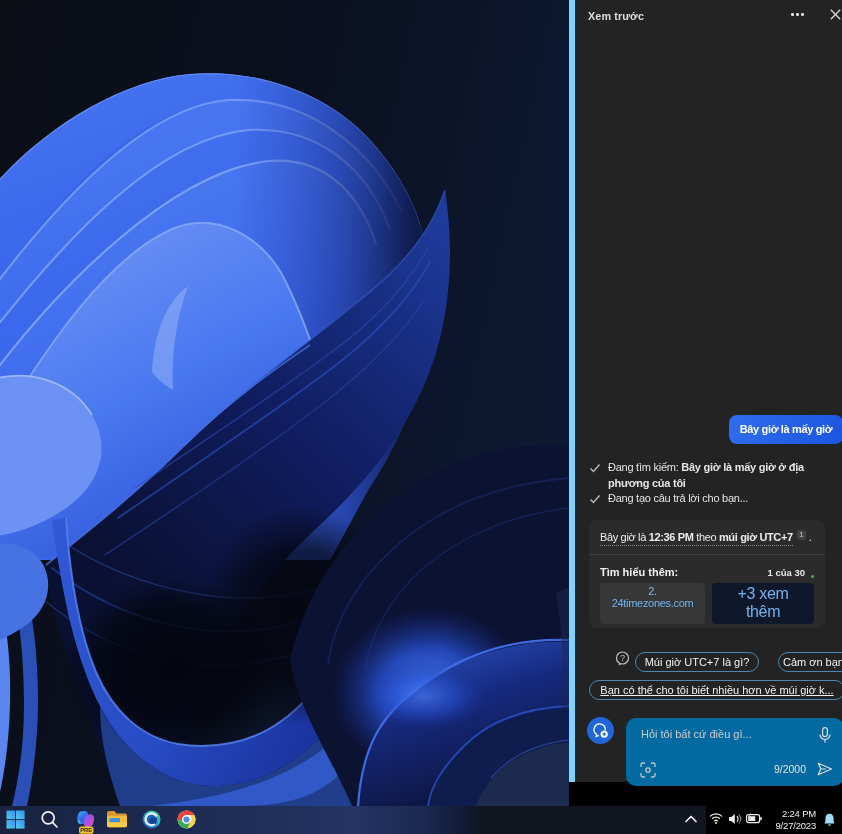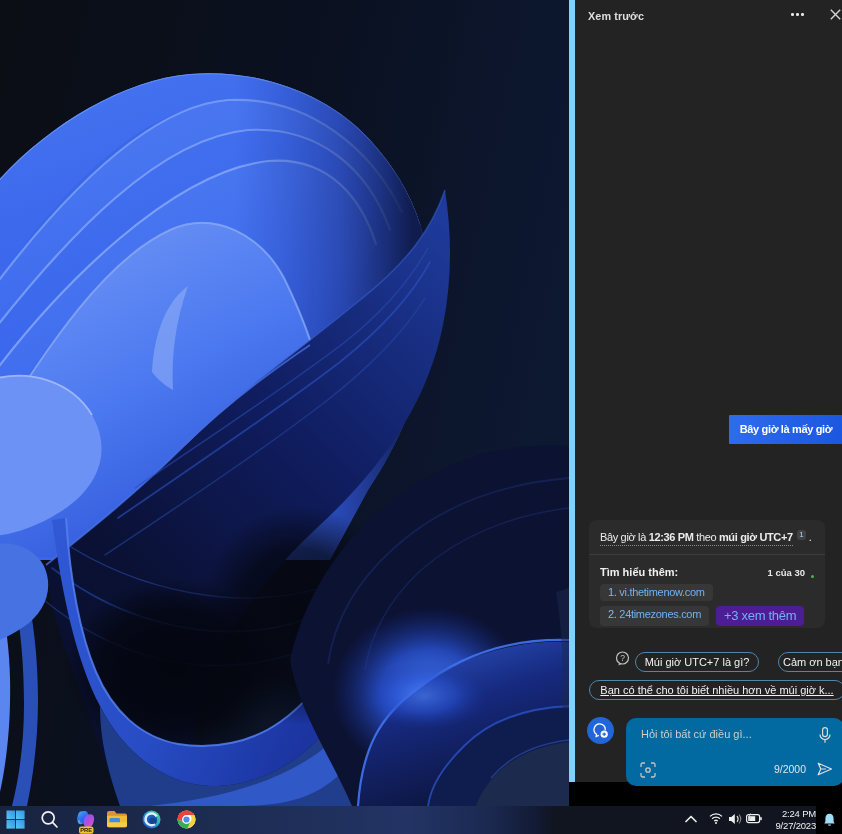--- a/index.html
+++ b/index.html
@@ -1,20 +1,20 @@
 <!DOCTYPE html>
 <html><head>
 <meta charset="utf-8">
 <style>
   * { margin:0; padding:0; box-sizing:border-box; }
   html,body { width:842px; height:834px; overflow:hidden; background:#000; }
   body { font-family:"Liberation Sans", sans-serif; position:relative; }
   #wall { position:absolute; left:0; top:0; width:569px; height:806px; overflow:hidden; }
   #sidebar { position:absolute; left:569px; top:0; width:273px; height:782px; background:#232323; border-left:6px solid #7dd3fc; }
-  #taskbar { position:absolute; left:0; top:806px; width:816px; height:28px;
+  #taskbar { position:absolute; left:0; top:806px; width:706px; height:28px;
     background:linear-gradient(90deg,#192340 0%,#1c2a4e 22%,#20305c 40%,#233465 50%,#1b2950 60%,#121a33 66%,#10151f 68%,#10151f 100%); }
   .abs { position:absolute; }
 </style>
 </head>
 <body>
 <div id="wall">
 <svg width="569" height="806" viewBox="0 0 569 806">
 <defs>
   <linearGradient id="bg" x1="0" y1="0" x2="1" y2="0.3">
     <stop offset="0" stop-color="#0b0e15"></stop>
@@ -160,37 +160,48 @@
   <div class="abs" style="left:13px; top:10px; font-size:10.8px; font-weight:700; color:#dedede; letter-spacing:0.1px;">Xem trước</div>
   <div class="abs" style="left:216px; top:13px; display:flex; gap:2.5px;">
     <div style="width:2.5px;height:2.5px;border-radius:50%;background:#e8e8e8;"></div>
     <div style="width:2.5px;height:2.5px;border-radius:50%;background:#e8e8e8;"></div>
     <div style="width:2.5px;height:2.5px;border-radius:50%;background:#e8e8e8;"></div>
   </div>
   <svg class="abs" style="left:255px; top:9px;" width="11" height="11" viewBox="0 0 11 11">
       <path d="M 0.8,0.8 L 10.2,10.2 M 10.2,0.8 L 0.8,10.2" stroke="#d4d4d4" stroke-width="1.4" fill="none"></path>
     </svg>
 
-  <div class="abs" style="left:154px; top:415px; width:114px; height:29px; border-radius:1px; background:linear-gradient(100deg,#2f6ced 0%,#1b56e0 100%); color:#fff; font-size:11px; letter-spacing:-0.35px; line-height:29px; text-align:center; font-weight:700;">Bây giờ là mấy giờ</div>
-
+  <div class="abs" style="left:154px; top:415px; width:114px; height:29px; border-radius:8px; background:linear-gradient(100deg,#2f6ced 0%,#1b56e0 100%); color:#fff; font-size:11px; letter-spacing:-0.35px; line-height:29px; text-align:center; font-weight:700;">Bây giờ là mấy giờ</div>
+
+  <div class="abs" style="left:14px; top:460px; width:245px; color:#e3e3e3; font-size:11px; letter-spacing:-0.25px; line-height:15.5px;">
+    <div style="display:flex;">
+      <svg width="12" height="12" viewBox="0 0 12 12" style="margin:2px 7px 0 0; flex:none;">
+          <path d="M 1.5,6.5 L 4.5,9.5 L 10.5,2.5" stroke="#b5b5b5" stroke-width="1.5" fill="none"></path>
+        </svg>
+      <div>Đang tìm kiếm: <b>Bây giờ là mấy giờ ở địa phương của tôi</b></div>
+    </div>
+    <div style="display:flex; margin-top:0px;">
+      <svg width="12" height="12" viewBox="0 0 12 12" style="margin:2px 7px 0 0; flex:none;">
+          <path d="M 1.5,6.5 L 4.5,9.5 L 10.5,2.5" stroke="#b5b5b5" stroke-width="1.5" fill="none"></path>
+        </svg>
+      <div>Đang tạo câu trả lời cho bạn...</div>
+    </div>
+  </div>
 
   <div class="abs" style="left:14px; top:520px; width:236px; height:108px; background:#2b2b2b; border-radius:8px; padding:10px 11px;">
     <div style="font-size:11px; letter-spacing:-0.35px; color:#ececec; white-space:nowrap;"><span style="border-bottom:1.5px dotted #8a8a8a; padding-bottom:2px;">Bây giờ là <b>12:36 PM</b> theo <b>múi giờ UTC+7</b></span><span style="display:inline-block; background:#414141; color:#b0d2f5; font-size:8px; line-height:10px; border-radius:3px; padding:0 2.5px; vertical-align:4px; margin-left:4px;">1</span> <span>.</span></div>
     <div style="height:1px; background:#3d3d3d; margin:11px -11px 0;"></div>
     <div style="margin-top:11px; display:flex; align-items:flex-end;">
       <div style="font-size:11px; font-weight:700; color:#f0f0f0; flex:1;">Tìm hiểu thêm:</div>
       <div style="font-size:9.5px; font-weight:700; color:#e8e8e8;">1 của 30</div>
       <div style="width:3px; height:3px; border-radius:50%; background:#4db153; margin-left:6px;"></div>
     </div>
-    <div style="margin-top:4px;">
-      <span style="display:inline-block; background:#373737; border-radius:4px; padding:2px 8px 3px; font-size:11px; letter-spacing:-0.3px; color:#71b2ef;"><span style="color:#86b9ec;">1.</span> vi.thetimenow.com</span>
-    </div>
     <div style="margin-top:5px; display:flex; gap:7px;text-align:center;">
       <span style="display:inline-block; background:#373737; border-radius:4px; padding:2px 8px 3px; font-size:11px; letter-spacing:-0.3px; color:#71b2ef;"><span style="color:#86b9ec;">2.</span> 24timezones.com</span>
-      <span style="display:inline-block; background:#4c1d95; border-radius:4px; padding:2px 8px 3px; font-size:13px; letter-spacing:-0.3px; color:#71b2ef;">+3 xem thêm</span>
+      <span style="display:inline-block; background:#0f172a; border-radius:4px; padding:2px 8px 3px; font-size:16px; letter-spacing:-0.3px; color:#71b2ef;">+3 xem thêm</span>
     </div>
   </div>
 
   <svg class="abs" style="left:40px; top:651px;" width="15" height="15" viewBox="0 0 15 15">
     <circle cx="7.5" cy="7" r="6" fill="none" stroke="#c2c2c2" stroke-width="1.2"></circle>
     <path d="M 4,12.5 L 3.4,14.6 L 6.5,13" fill="#c2c2c2" stroke="none"></path>
     <text x="7.5" y="9.8" font-size="8.5" fill="#c2c2c2" text-anchor="middle" font-family="Liberation Sans">?</text>
   </svg>
   <div class="abs" style="left:60px; top:652px; width:124px; height:20px; border:1px solid #4e86ae; border-radius:10px; color:#f2f2f2; font-size:11px; line-height:18px; text-align:center;">Múi giờ UTC+7 là gì?</div>
   <div class="abs" style="left:203px; top:652px; width:74px; height:20px; border:1px solid #4e86ae; border-radius:10px; color:#f2f2f2; font-size:11px; line-height:18px; text-align:center;">Cảm ơn bạn.</div>

